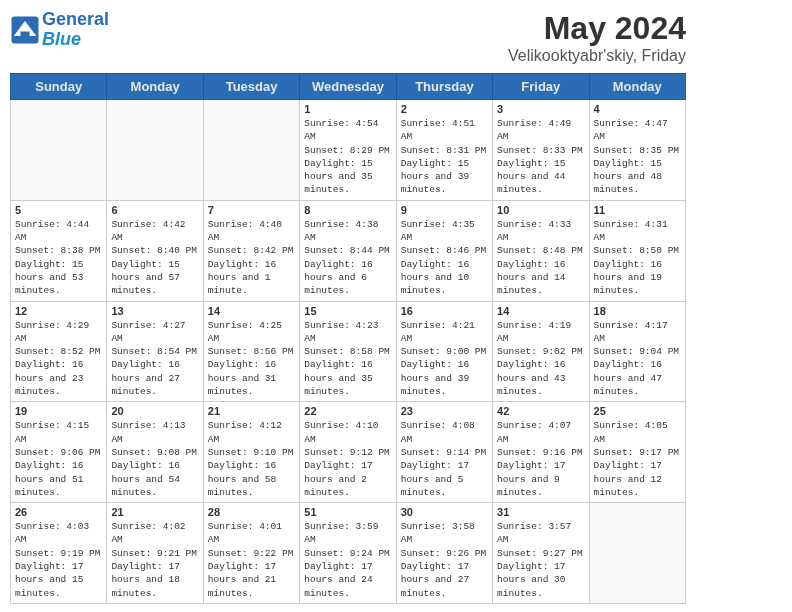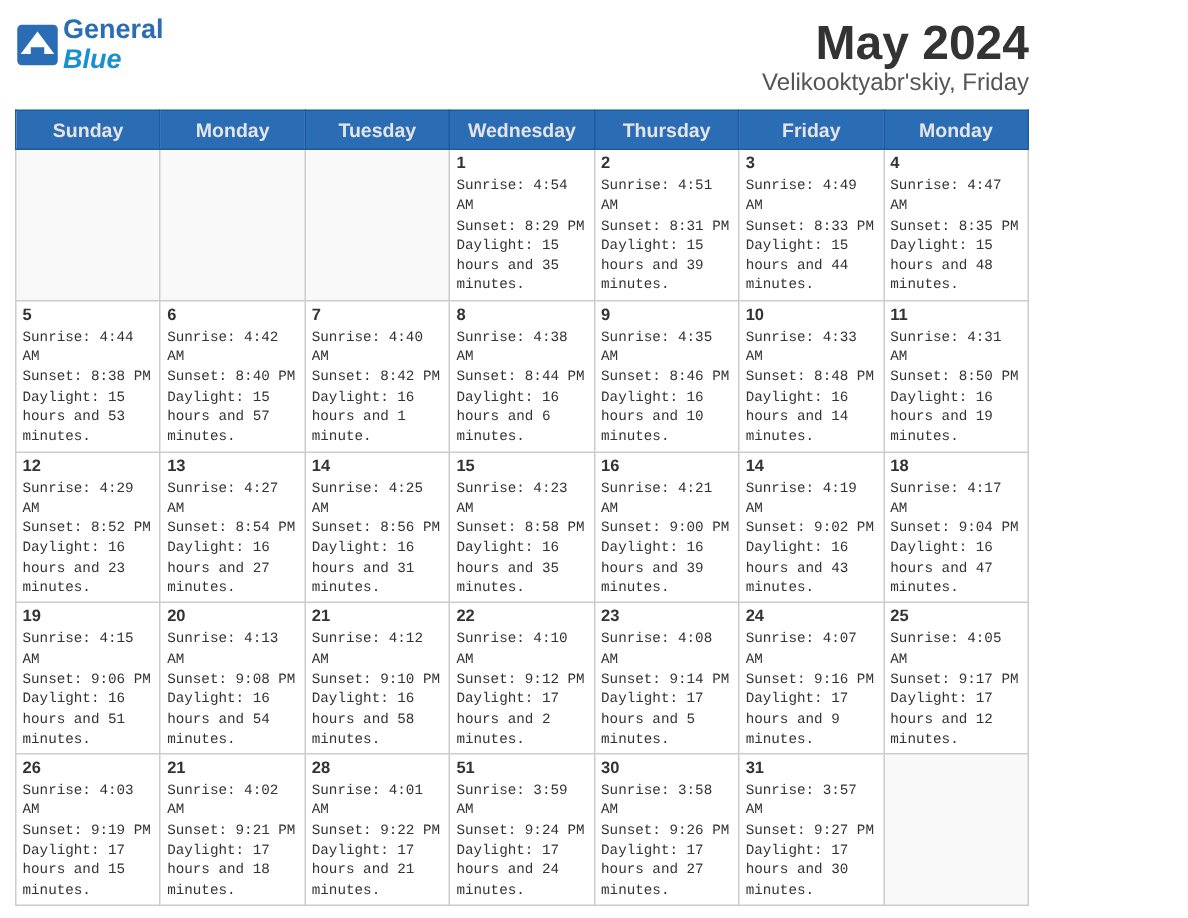--- a/index.html
+++ b/index.html
@@ -226,21 +226,21 @@
           </td>
           <td>
             <span class="day-number">22</span>
             <div class="day-info">Sunrise: 4:10 AM<br>Sunset: 9:12 PM<br>Daylight: 17 hours and 2 minutes.</div>
           </td>
           <td>
             <span class="day-number">23</span>
             <div class="day-info">Sunrise: 4:08 AM<br>Sunset: 9:14 PM<br>Daylight: 17 hours and 5 minutes.</div>
           </td>
           <td>
-            <span class="day-number">24</span>
+            <span class="day-number">42</span>
             <div class="day-info">Sunrise: 4:07 AM<br>Sunset: 9:16 PM<br>Daylight: 17 hours and 9 minutes.</div>
           </td>
           <td>
             <span class="day-number">25</span>
             <div class="day-info">Sunrise: 4:05 AM<br>Sunset: 9:17 PM<br>Daylight: 17 hours and 12 minutes.</div>
           </td>
         </tr>
         <tr>
           <td>
             <span class="day-number">26</span>

